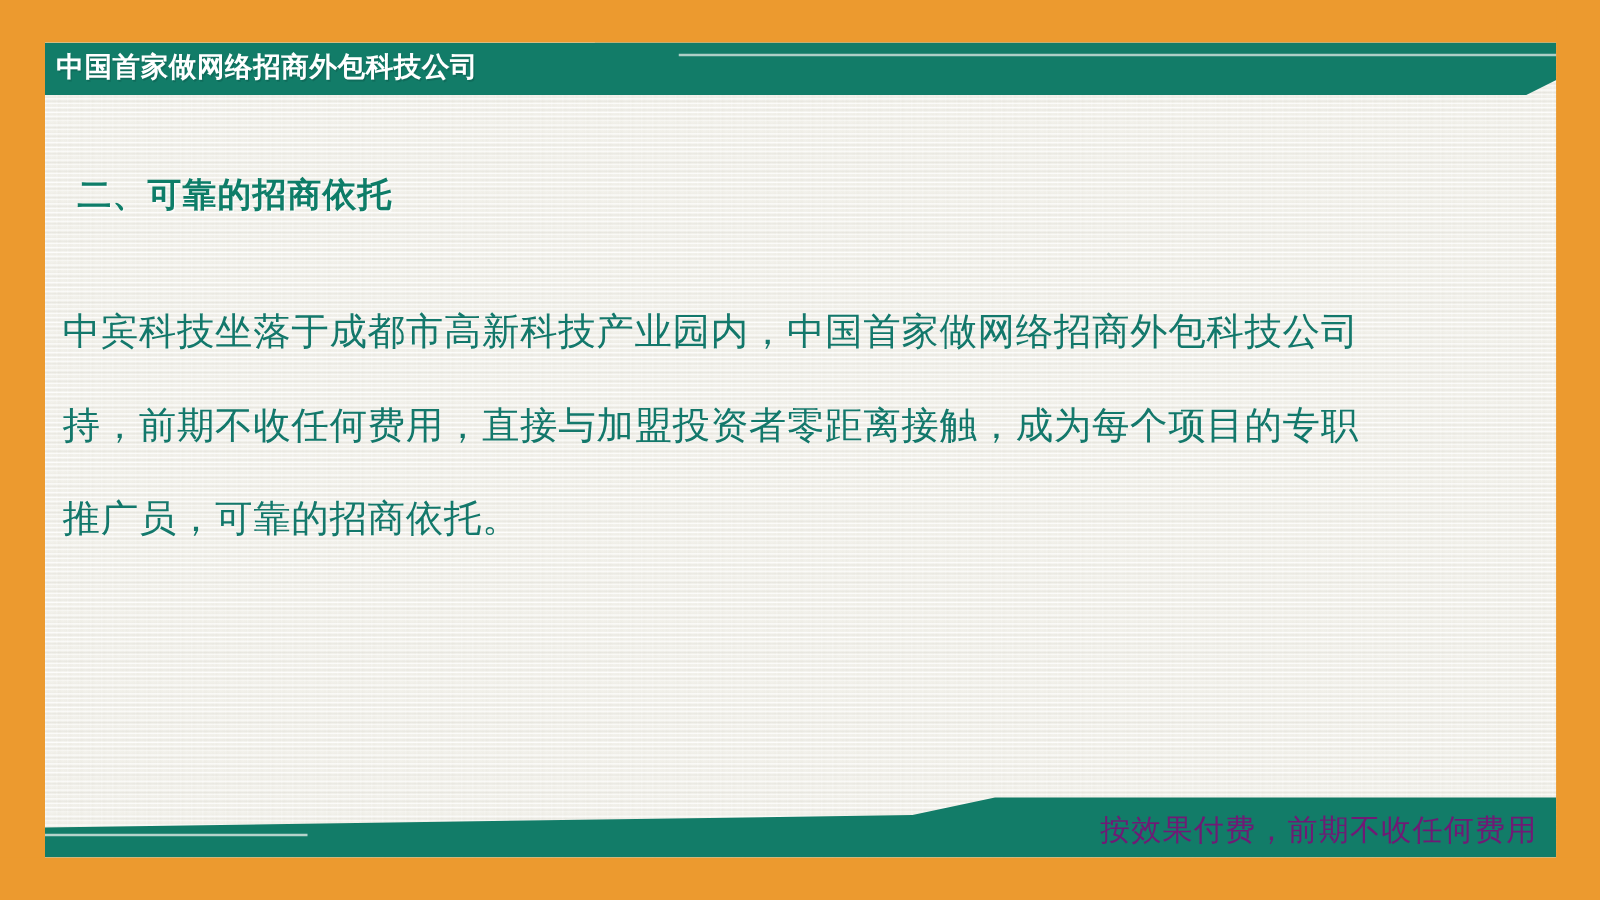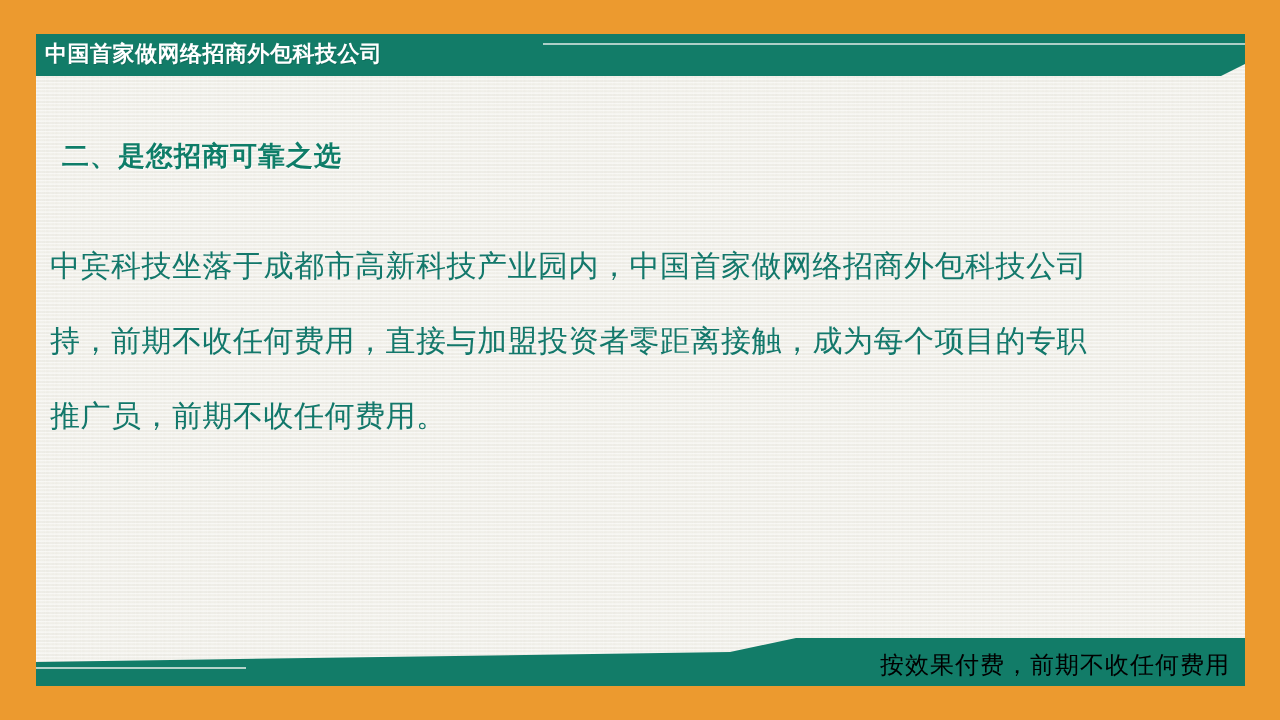--- a/index.html
+++ b/index.html
@@ -116,21 +116,21 @@
     height: 50px;
   }
   #footer-band svg { display: block; }
 
   #footer-text {
     position: absolute;
     right: 50px;
     top: 646px;
     height: 38px;
     line-height: 38px;
-    color: #000000;
+    color: #701a75;
     font-size: 24px;
     letter-spacing: 1px;
     white-space: nowrap;
   }
 </style>
 </head>
 <body>
 
 <div id="slide">
 
@@ -140,26 +140,26 @@
     <svg width="1209" height="42" viewBox="0 0 1209 42" xmlns="http://www.w3.org/2000/svg">
       <polygon points="0,0 1209,0 1209,30 1185,42 0,42 0,0" fill="#127C68"></polygon>
       <polygon points="440,0 1209,0 1209,6 437,6" fill="#127C68"></polygon>
       <rect x="507" y="9" width="702" height="2" fill="#BFD8D1" opacity="0.9"></rect>
       <polygon points="460,36 1209,36 1209,30 1185,42 455,42" fill="#EFEFE9" opacity="0.0"></polygon>
     </svg>
   </div>
 
   <div id="header-title">中国首家做网络招商外包科技公司</div>
 
-  <div id="section-title">二、是您招商可靠之选</div>
+  <div id="section-title">二、可靠的招商依托</div>
 
   <div id="body-text">
     <span class="ln">中宾科技坐落于成都市高新科技产业园内，中国首家做网络招商外包科技公司</span>
     <span class="ln">持，前期不收任何费用，直接与加盟投资者零距离接触，成为每个项目的专职</span>
-    <span class="ln">推广员，前期不收任何费用。</span>
+    <span class="ln">推广员，可靠的招商依托。</span>
   </div>
 
   <div id="footer-band">
     <svg width="1209" height="50" viewBox="0 0 1209 50" xmlns="http://www.w3.org/2000/svg">
       <polygon points="694,16 760,2 1209,2 1209,50 0,50 0,26 694,16" fill="#127C68"></polygon>
       <rect x="0" y="31" width="210" height="2" fill="#BFD8D1" opacity="0.95"></rect>
     </svg>
   </div>
 
   <div id="footer-text">按效果付费，前期不收任何费用</div>

